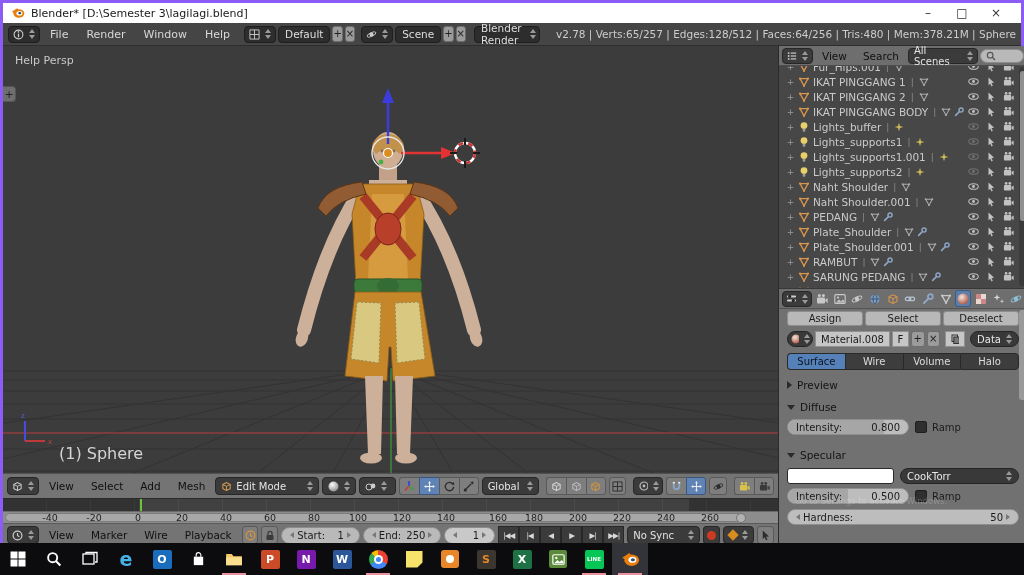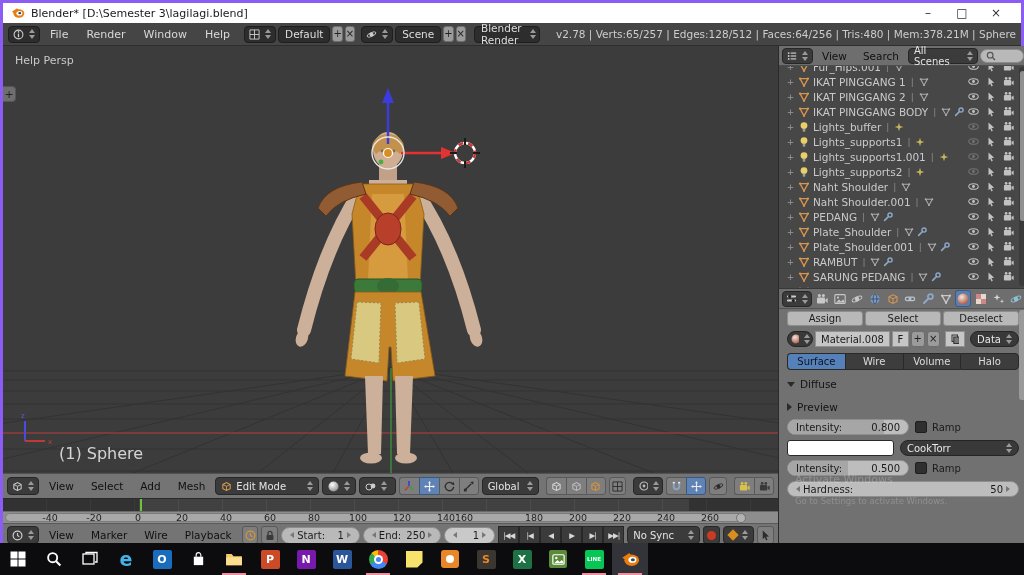--- a/index.html
+++ b/index.html
@@ -570,21 +570,21 @@
       <span class="tick" style="left:47px">-40</span>
       <span class="tick" style="left:91px">-20</span>
       <span class="tick" style="left:135px">0</span>
       <span class="tick" style="left:179px">20</span>
       <span class="tick" style="left:223px">40</span>
       <span class="tick" style="left:267px">60</span>
       <span class="tick" style="left:311px">80</span>
       <span class="tick" style="left:355px">100</span>
       <span class="tick" style="left:399px">120</span>
       <span class="tick" style="left:443px">140</span>
-      <span class="tick" style="left:461px">160</span>
+      <span class="tick" style="left:495px">160</span>
       <span class="tick" style="left:531px">180</span>
       <span class="tick" style="left:575px">200</span>
       <span class="tick" style="left:619px">220</span>
       <span class="tick" style="left:663px">240</span>
       <span class="tick" style="left:707px">260</span>
     </div>
     <div id="tl-header">
       <div class="wdark" style="padding:0 4px">
         <svg class="ic" width="11" height="11" color="#cfcfcf">
             <use href="#i-clock"></use>
@@ -1133,41 +1133,45 @@
         </div>
       </div>
 
       <div class="prow" style="margin-top:6px;gap:0">
         <div class="mat-tab active">Surface</div>
         <div class="mat-tab">Wire</div>
         <div class="mat-tab">Volume</div>
         <div class="mat-tab">Halo</div>
       </div>
 
+      <div class="phead" style="margin-top:7px">
+        <i class="tri-closed"></i>
+        <span>Preview</span>
+      </div>
+
       <div class="phead" style="margin-top:6px">
         <i class="tri-open"></i>
         <span>Diffuse</span>
-      </div>
-
-      <div class="phead" style="margin-top:7px">
-        <i class="tri-closed"></i>
-        <span>Preview</span>
       </div>
       <div class="prow" style="margin-top:4px">
         <div class="pslider" style="flex:1">
           <div class="fill" style="width:80%"></div>
           <span>Intensity:</span>
           <span class="val">0.800</span>
         </div>
         <div style="flex:1;display:flex;align-items:center;gap:5px">
           <span class="checkbox"></span>
           <span style="font-size:10px;color:#1c1c1c">Ramp</span>
         </div>
       </div>
 
+      <div class="phead" style="margin-top:12px">
+        <i class="tri-open"></i>
+        <span>Specular</span>
+      </div>
       <div class="prow" style="margin-top:5px">
         <div class="swatch" style="background:#fff"></div>
         <div class="pdrop" style="flex:1">
           <span>CookTorr</span>
             <i class="ud" style="margin-left:auto"></i>
         </div>
       </div>
       <div class="prow" style="margin-top:4px">
         <div class="pslider" style="flex:1">
           <div class="fill" style="width:50%"></div>

